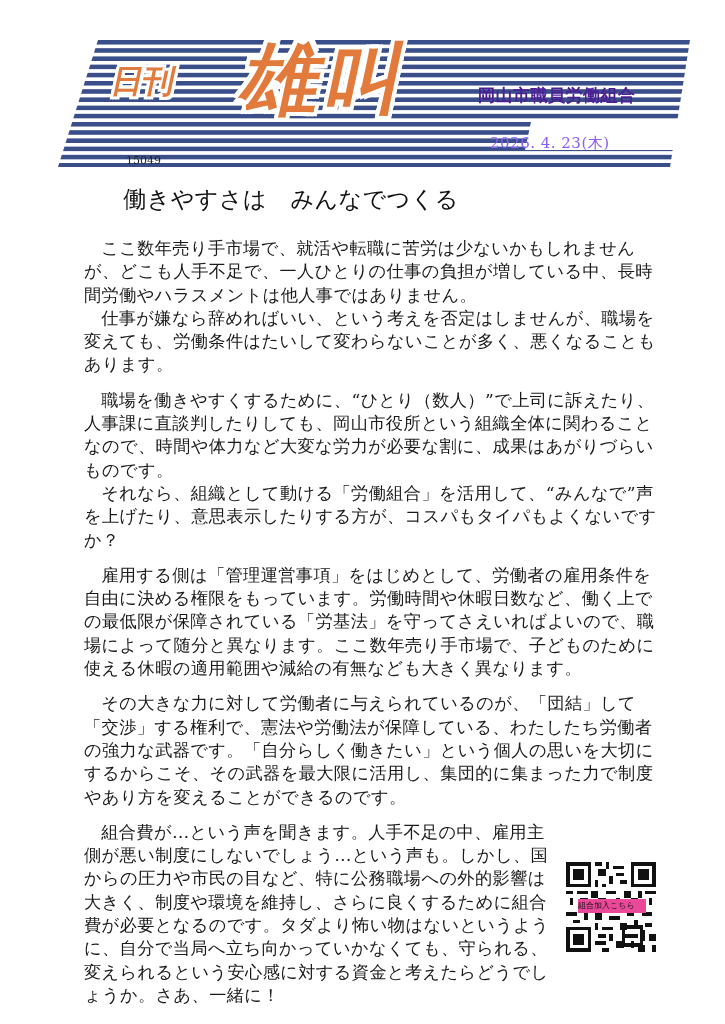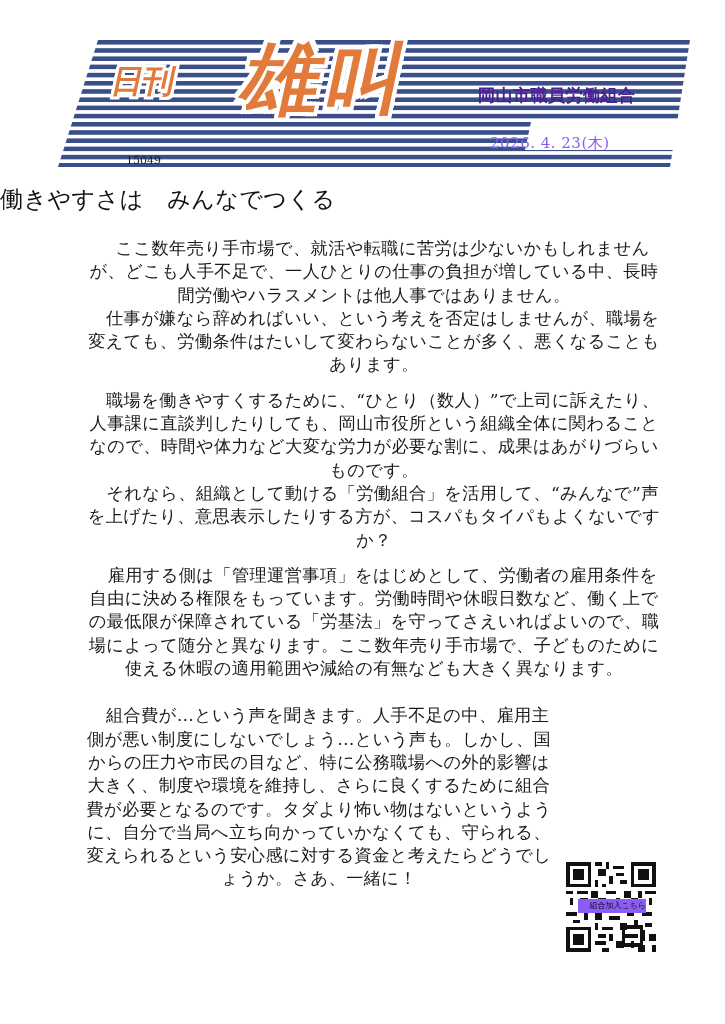--- a/index.html
+++ b/index.html
@@ -20,33 +20,33 @@
   .union-box { position:absolute; left:470px; top:82px; width:206px; height:28px; background:#fff;
     transform: skewX(-12deg); }
   .union-name { position:absolute; left:478px; top:84px; font-family:"DejaVu Sans","Liberation Sans",sans-serif;
     font-weight:bold; font-size:17px; color:#4c1d95; letter-spacing:0.5px; }
   .issue-box { position:absolute; left:95px; top:130px; width:108px; height:30px; background:#fff; transform: skewX(-12deg); }
   .issue-no { position:absolute; left:126px; top:134px; font-size:11px; color:#222;margin-top:20px; }
   .date-box { position:absolute; left:468px; top:130px; width:170px; height:30px; background:#fff; transform: skewX(-12deg); }
   .date { position:absolute; left:490px; top:134px; font-size:15px; color:#8b5cf6; letter-spacing:0.5px; }
 
   
-  .headline { position:absolute; left:0; width:582px; top:184px; 
+  .headline { position:absolute; left:0; width:582px; top:184px; text-align:center;
     font-family:"DejaVu Sans","Liberation Sans",sans-serif; font-size:23px; color:#111; letter-spacing:0.5px; }
 
   
   .body { position:absolute; left:84px; top:237px; width:580px; font-size:17.2px; line-height:23.3px; letter-spacing:0.4px; }
-  .body p { margin:0; text-indent:1em;text-align:center; }
+  .body p { margin:0; text-indent:1em; }
   .body .gap { height:12px; }
   .body .last { width:470px; }
 
   
   .qr { position:absolute; left:566px; top:862px; width:90px; height:90px; }
-  .qr-label { position:absolute; left:578px; top:899px; width:68px; height:14px; background:#8b5cf6;
-    font-family:"DejaVu Sans","Liberation Sans",sans-serif; font-size:8px; line-height:14px; text-align:right; color:#111; }
+  .qr-label { position:absolute; left:578px; top:899px; width:68px; height:14px; background:#ec4899;
+    font-family:"DejaVu Sans","Liberation Sans",sans-serif; font-size:8px; line-height:14px; text-align:left; color:#111; }
 </style>
 </head>
 <body>
 
 <div class="banner">
   <svg width="632" height="127" viewBox="0 0 632 127">
     <defs>
       <pattern id="stripes" width="10" height="8.2" patternUnits="userSpaceOnUse">
         <rect x="0" y="0" width="10" height="4.6" fill="#3a4f8a"></rect>
         <rect x="0" y="4.6" width="10" height="3.6" fill="#ffffff"></rect>
@@ -73,20 +73,21 @@
 
 <div class="body">
   <p>ここ数年売り手市場で、就活や転職に苦労は少ないかもしれませんが、どこも人手不足で、一人ひとりの仕事の負担が増している中、長時間労働やハラスメントは他人事ではありません。</p>
   <p>仕事が嫌なら辞めればいい、という考えを否定はしませんが、職場を変えても、労働条件はたいして変わらないことが多く、悪くなることもあります。</p>
   <div class="gap"></div>
   <p>職場を働きやすくするために、“ひとり（数人）”で上司に訴えたり、人事課に直談判したりしても、岡山市役所という組織全体に関わることなので、時間や体力など大変な労力が必要な割に、成果はあがりづらいものです。</p>
   <p>それなら、組織として動ける「労働組合」を活用して、“みんなで”声を上げたり、意思表示したりする方が、コスパもタイパもよくないですか？</p>
   <div class="gap"></div>
   <p>雇用する側は「管理運営事項」をはじめとして、労働者の雇用条件を自由に決める権限をもっています。労働時間や休暇日数など、働く上での最低限が保障されている「労基法」を守ってさえいればよいので、職場によって随分と異なります。ここ数年売り手市場で、子どものために使える休暇の適用範囲や減給の有無なども大きく異なります。</p>
   <div class="gap"></div>
+  <p>その大きな力に対して労働者に与えられているのが、「団結」して「交渉」する権利で、憲法や労働法が保障している、わたしたち労働者の強力な武器です。「自分らしく働きたい」という個人の思いを大切にするからこそ、その武器を最大限に活用し、集団的に集まった力で制度やあり方を変えることができるのです。</p>
   <div class="gap"></div>
   <p class="last">組合費が…という声を聞きます。人手不足の中、雇用主側が悪い制度にしないでしょう…という声も。しかし、国からの圧力や市民の目など、特に公務職場への外的影響は大きく、制度や環境を維持し、さらに良くするために組合費が必要となるのです。タダより怖い物はないというように、自分で当局へ立ち向かっていかなくても、守られる、変えられるという安心感に対する資金と考えたらどうでしょうか。さあ、一緒に！</p>
 </div>
 
 <svg class="qr" viewBox="0 0 25 25" shape-rendering="crispEdges">
   <rect width="25" height="25" fill="#fff"></rect>
 
   <g fill="#111">
     <rect x="0" y="0" width="7" height="7"></rect>
       <rect x="1" y="1" width="5" height="5" fill="#fff"></rect>

